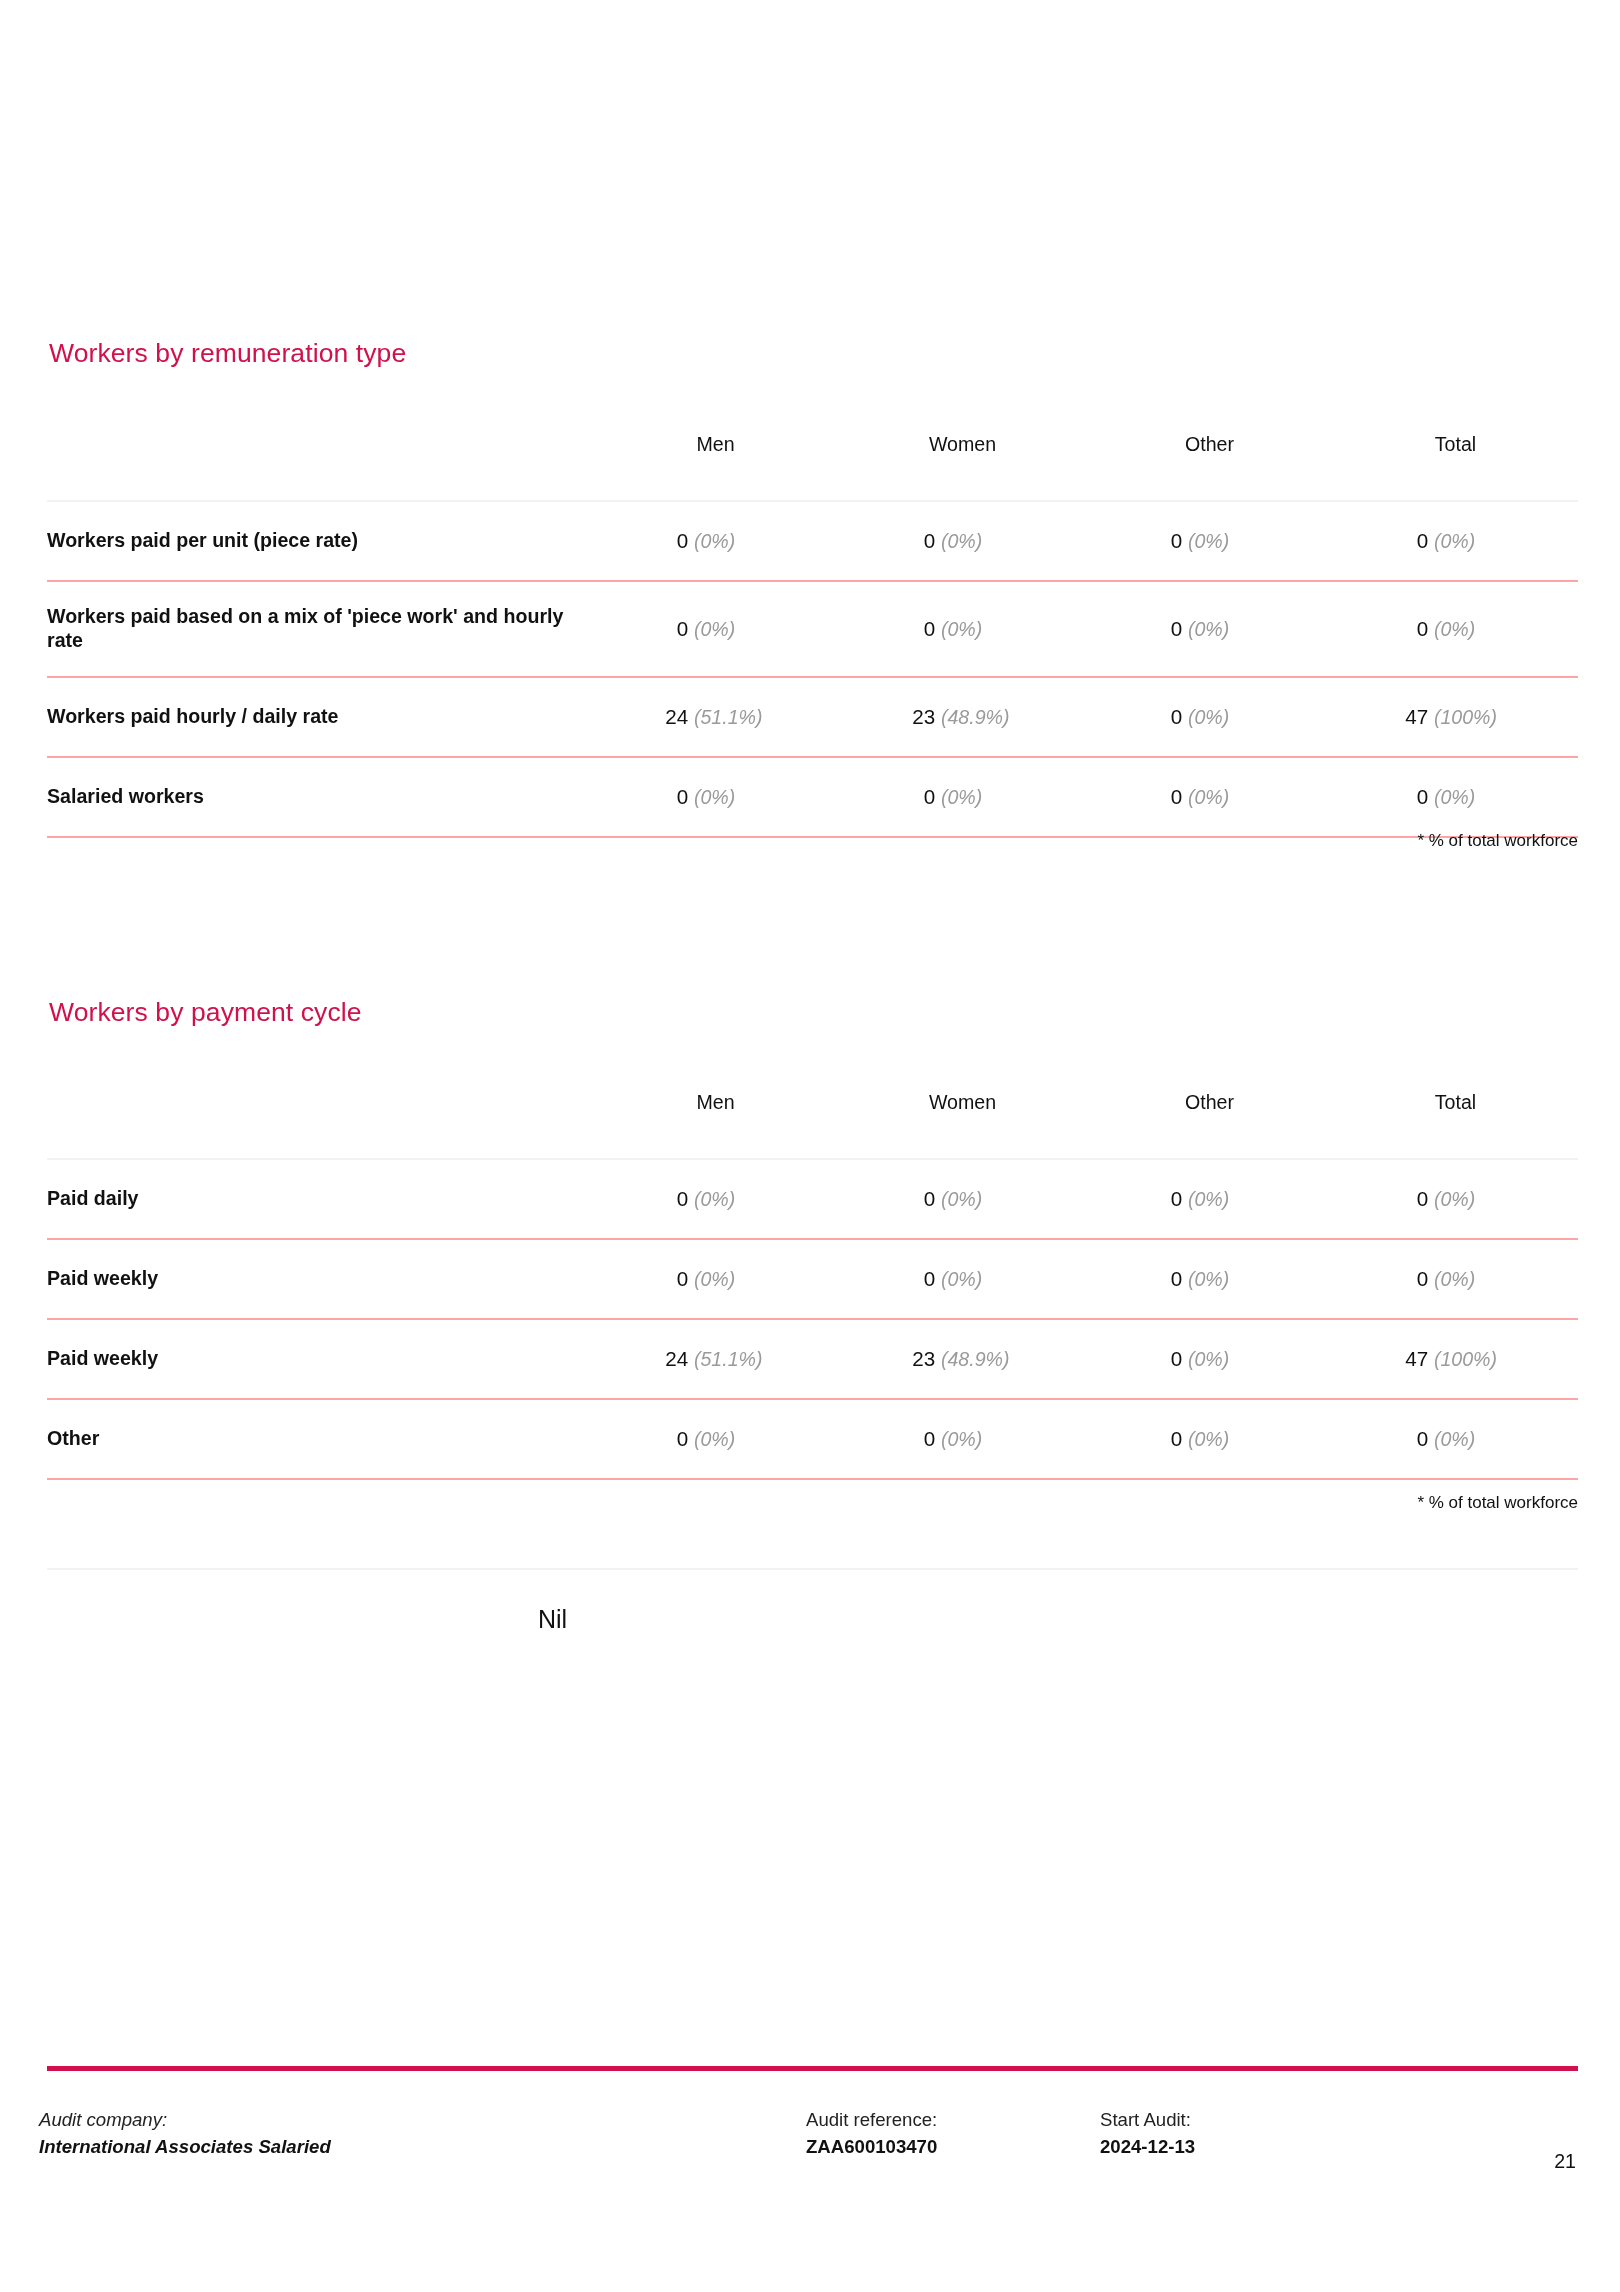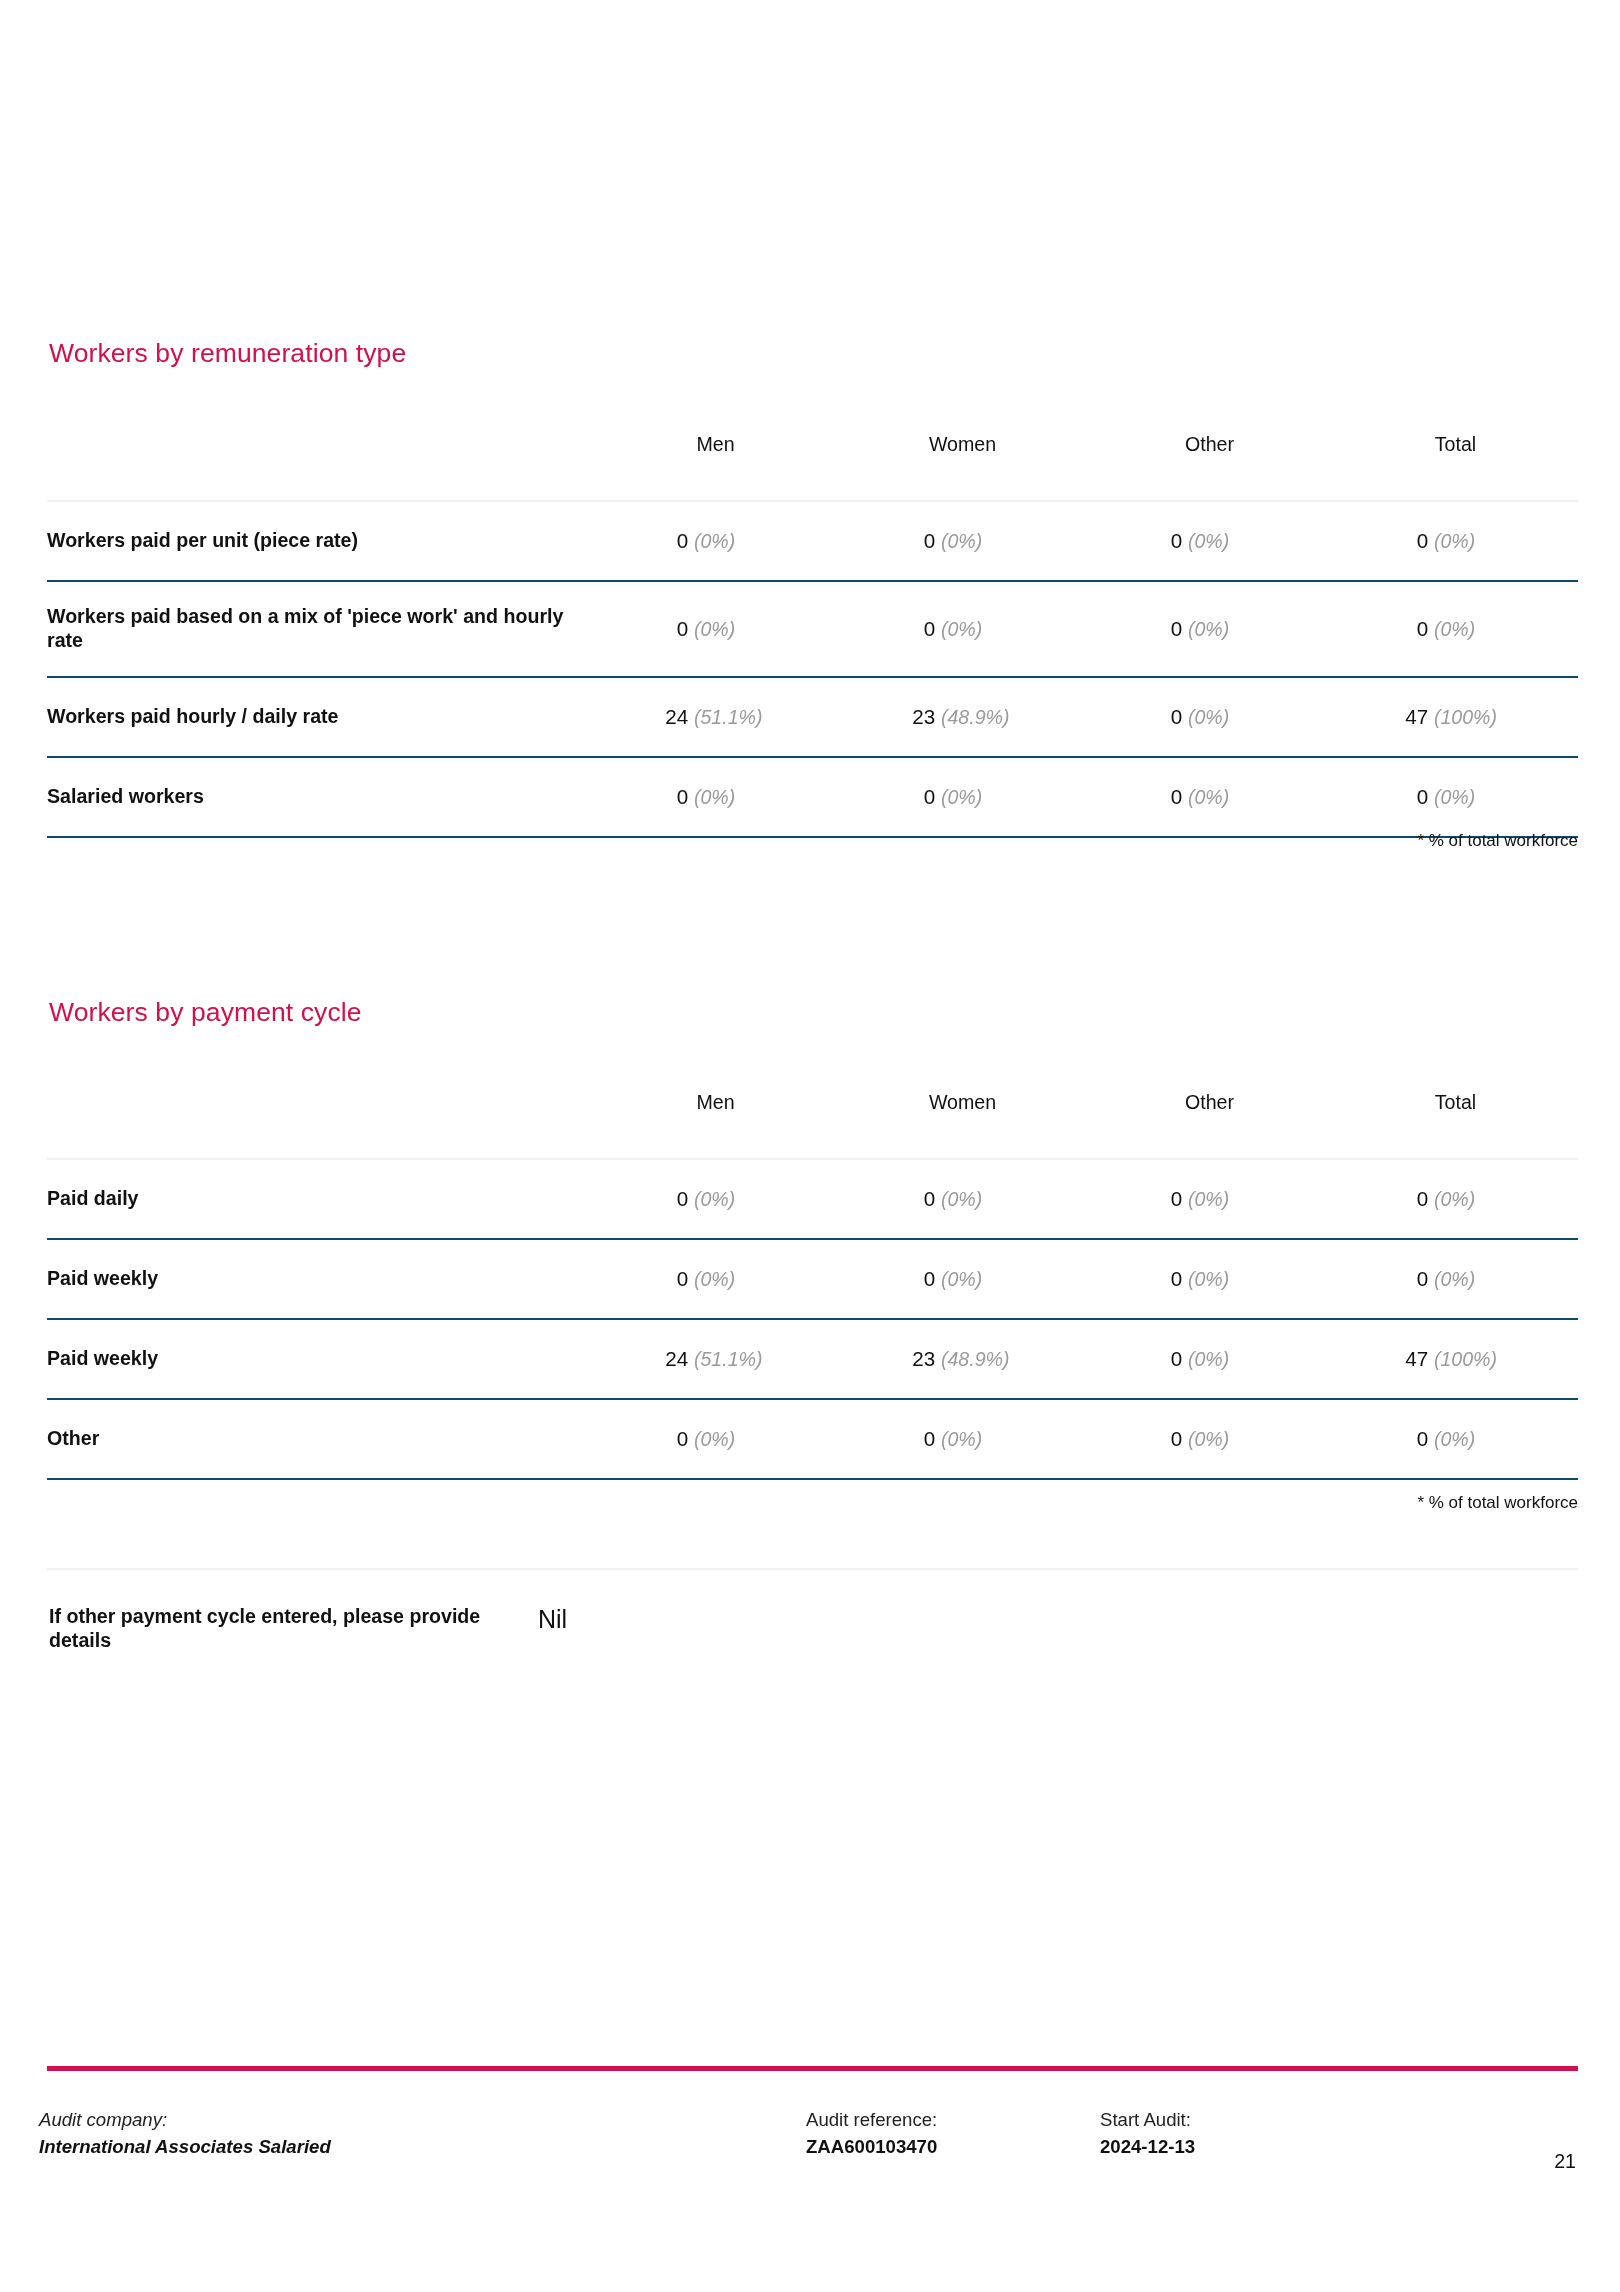--- a/index.html
+++ b/index.html
@@ -104,21 +104,21 @@
     font-size: 19.6px;
     font-weight: normal;
     color: #111111;
     text-align: center;
     padding-bottom: 15.7px;
   }
   .hdr-row td.lbl { text-align: left; }
 
   .data-row td {
     height: 78px;
-    border-bottom: 2px solid #0c4a6e;
+    border-bottom: 2px solid #fca5a5;
     font-size: 19.6px;
   }
   .data-row.tall td { height: 94px; }
   .data-row td.lbl {
     text-align: left;
     font-weight: bold;
     color: #111111;
     line-height: 1.22;
     padding-right: 19.6px;
   }
@@ -493,21 +493,20 @@
               <span class="pct">(0%)</span>
             </span>
           </td>
       </tr>
     </tbody>
   </table>
 
   <div class="footnote" style="top:1493px;">* % of total workforce</div>
 
   <div class="detail-rule" style="top:1568px;"></div>
-  <div class="detail-label" style="top:1605px;">If other payment cycle entered, please provide details</div>
   <div class="detail-value" style="top:1605px;">Nil</div>
 
   <div class="rule-bottom"></div>
   <div class="footer">
     <div class="f-block f-audit-company">
       <div class="f-label">Audit company:</div>
       <div class="f-value">International Associates Salaried</div>
     </div>
     <div class="f-block f-audit-ref">
       <div class="f-label">Audit reference:</div>

